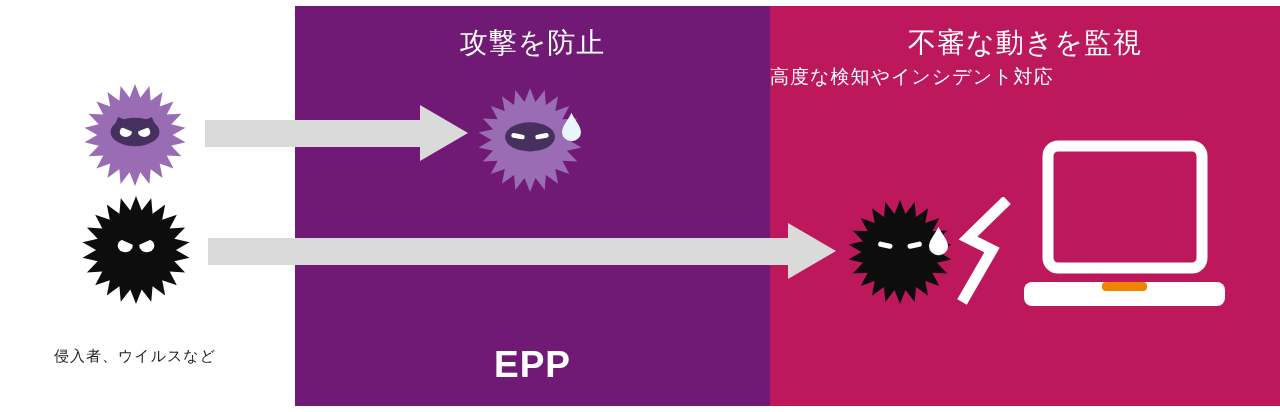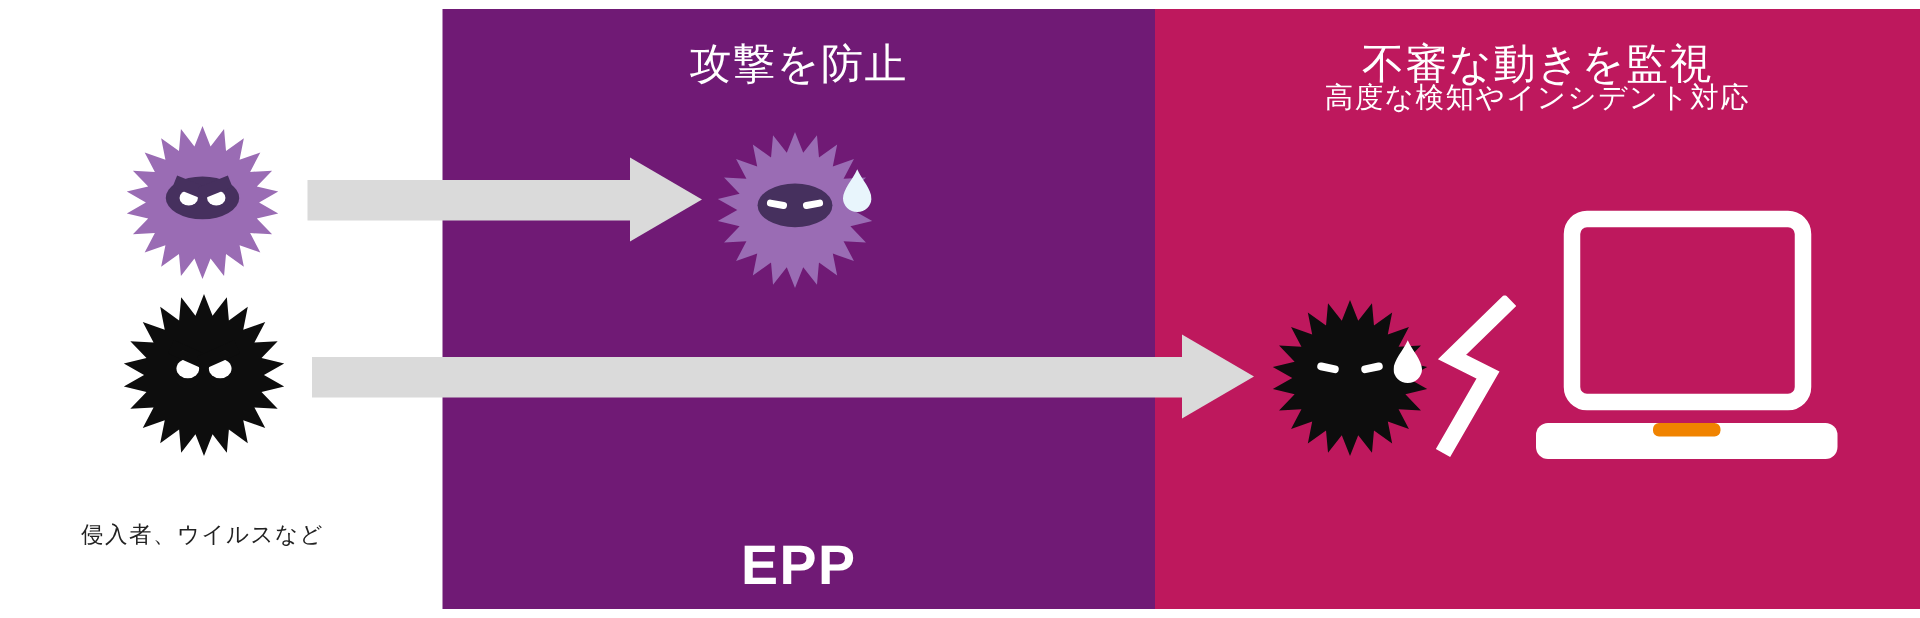--- a/index.html
+++ b/index.html
@@ -10,25 +10,25 @@
   .panel { position:absolute; top:6px; height:400px; }
   .panel-epp { left:295px; width:475px; background:#701a75; }
   .panel-edr { left:770px; width:510px; background:#be185d; }
 
   .panel-heading {
     position:absolute; top:18px; left:0; width:100%;
     text-align:center; color:#ffffff; font-size:28px; font-weight:500;
     letter-spacing:1px;
   }
   .panel-subheading {
-    position:absolute; top:46px; left:0; width:100%;
-    text-align:center; color:#ffffff; font-size:19px; letter-spacing:1px;
+    position:absolute; top:58px; left:0; width:100%;
+    text-align:left; color:#ffffff; font-size:19px; letter-spacing:1px;
   }
   .panel-label {
-    position:absolute; bottom:8px; left:0; width:100%;
+    position:absolute; bottom:20px; left:0; width:100%;
     text-align:center; font-size:37px; font-weight:bold; letter-spacing:1px;
     color:#ffffff;
   }
   .panel-edr .panel-label { color:#111111; }
 
   .threat-caption {
     position:absolute; left:15px; top:340px; width:240px; text-align:center;
   }
   .threat-title { font-size:23px; font-weight:bold; color:#111111; letter-spacing:2px; }
   .threat-subtitle { margin-top:7px; font-size:15px; color:#222222; letter-spacing:1px;text-align:center; }

